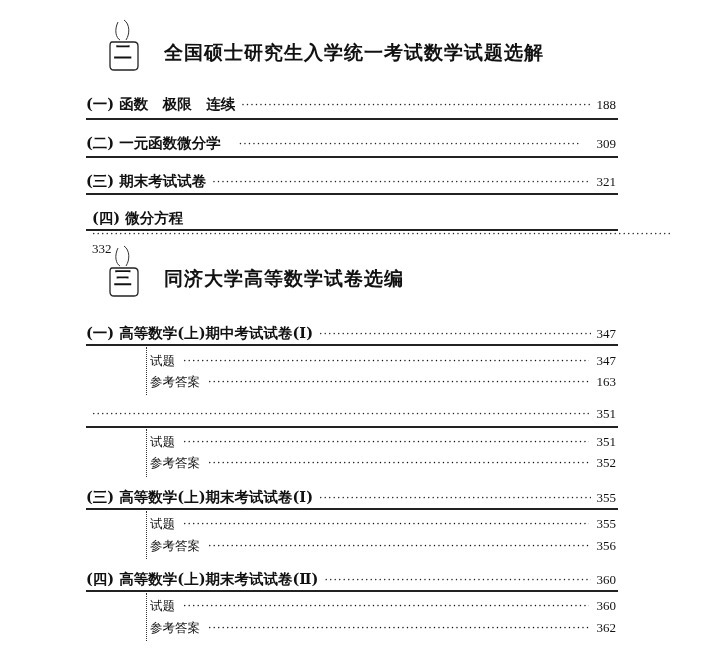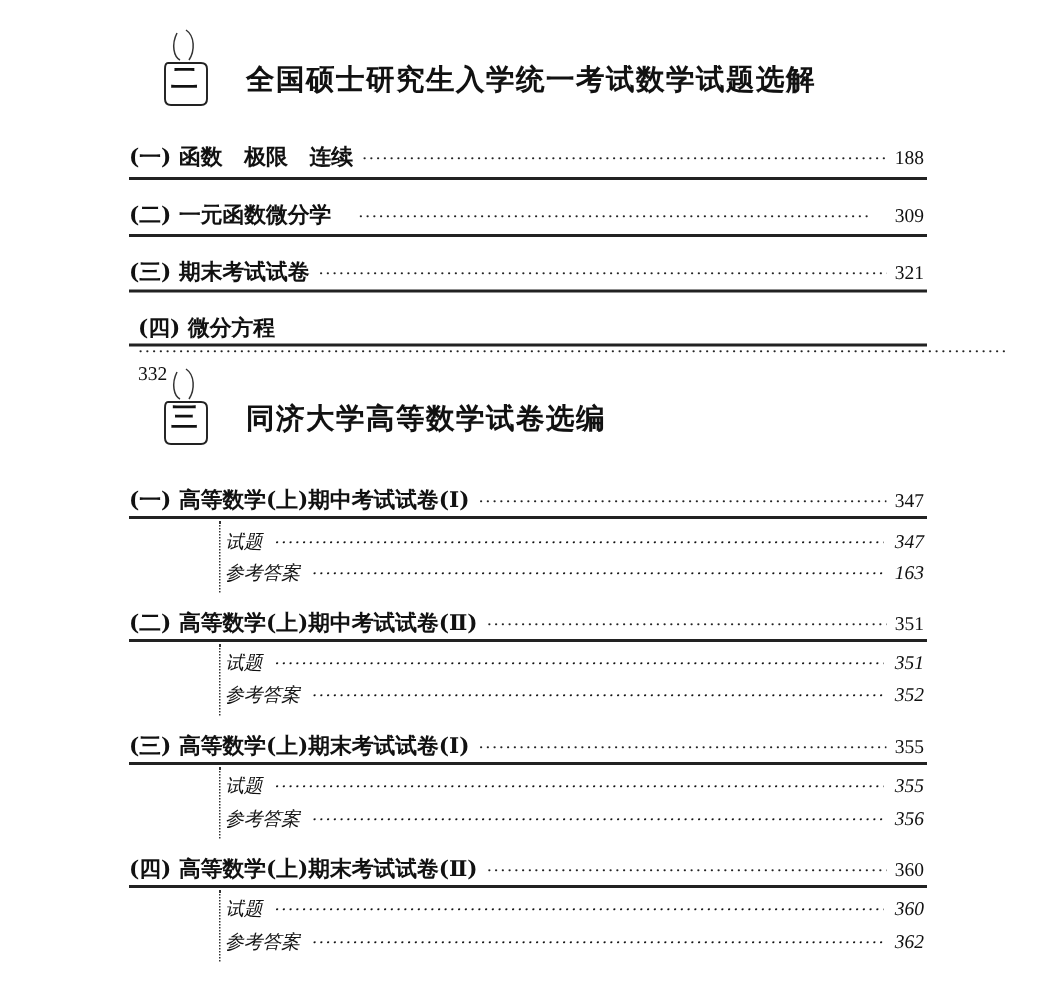--- a/index.html
+++ b/index.html
@@ -13,21 +13,21 @@
   .sec-num { font-family:"DejaVu Sans", sans-serif; font-size:18px; position:absolute; left:6px; bottom:8px; font-weight:bold;}
   .entry { position:absolute; left:86px; width:530px; display:flex; align-items:baseline;
            font-size:14px; }
   .entry.main { font-weight:bold; font-size:14.5px; }
   .entry .label { white-space:nowrap; }
   .entry .dots { flex:1; overflow:hidden; white-space:nowrap; margin:0 6px; font-weight:normal;
                  font-size:11px; letter-spacing:1px; color:#222; }
   .entry .dots::after { content:"·································································································································"; }
   .entry .page { font-family:"Liberation Serif", serif; font-weight:normal; font-size:13px; white-space:nowrap; }
   .rule { position:absolute; left:86px; width:532px; height:0; border-top:2px solid #222; }
-  .sub { position:absolute; left:150px; width:466px; display:flex; align-items:baseline; font-size:12.5px;font-style:italic; }
+  .sub { position:absolute; left:150px; width:466px; display:flex; align-items:baseline; font-size:12.5px; }
   .sub .dots { flex:1; overflow:hidden; white-space:nowrap; margin:0 8px; font-size:11px; letter-spacing:1px; }
   .sub .dots::after { content:"·································································································································"; }
   .sub .page { font-family:"Liberation Serif", serif; font-size:13px; }
   .vline { position:absolute; left:146px; width:0; border-left:1px dotted #333; }
 </style>
 </head>
 <body>
 
 <div class="section-head" style="top:12px;">
   <div class="tag">
@@ -91,21 +91,20 @@
   <span class="dots"></span>
   <span class="page">347</span>
 </div>
 <div class="sub" style="top:374px;">
   <span>参考答案</span>
   <span class="dots"></span>
   <span class="page">163</span>
 </div>
 
 <div class="entry main" style="top:406px;">
-  <span class="label">(二) 高等数学(上)期中考试试卷(Ⅱ)</span>
   <span class="dots"></span>
   <span class="page">351</span>
 </div>
 <div class="rule" style="top:426px;"></div>
 <div class="vline" style="top:429px; height:48px;"></div>
 <div class="sub" style="top:434px;">
   <span>试题</span>
   <span class="dots"></span>
   <span class="page">351</span>
 </div>

